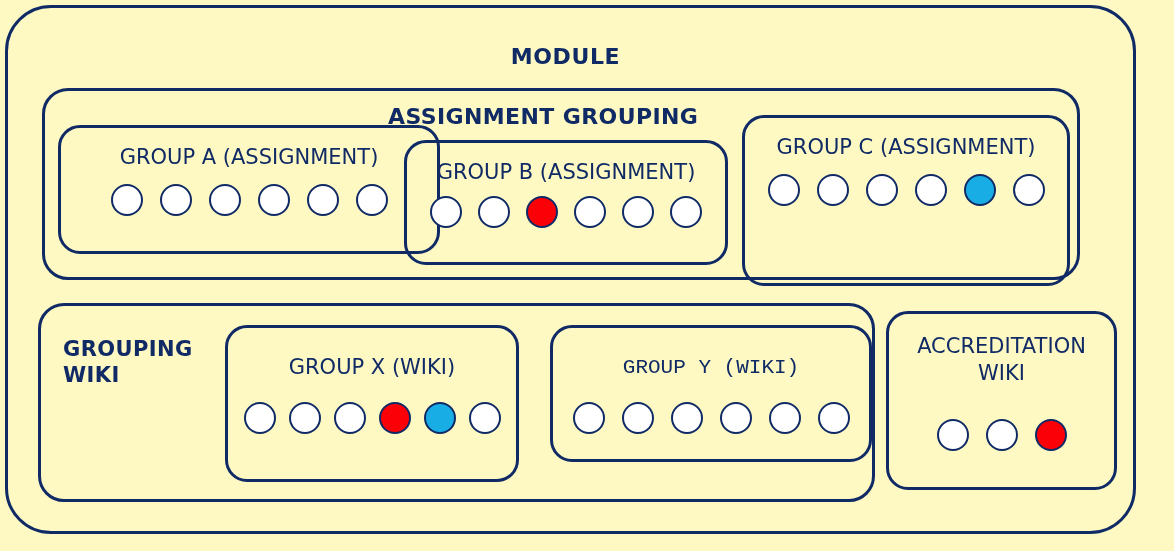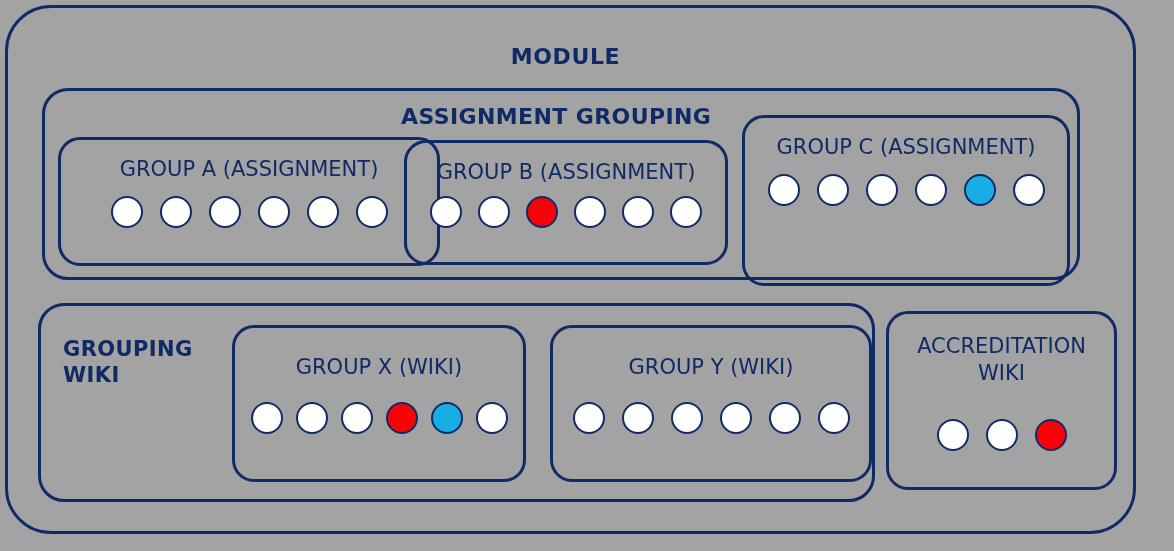--- a/index.html
+++ b/index.html
@@ -9,21 +9,21 @@
     background: #ffffff;
   }
   body {
     font-family: "DejaVu Sans", "Liberation Sans", sans-serif;
   }
 
   #canvas {
     position: relative;
     width: 1174px;
     height: 551px;
-    background: #a3a3a3;
+    background: #fef9c3;
     overflow: hidden;
   }
 
   
   .box {
     position: absolute;
     box-sizing: border-box;
     background: transparent;
   }
 
@@ -57,43 +57,43 @@
 
   .group-box {
     border: 3px solid #102a66;
     border-radius: 22px;
     display: flex;
     flex-direction: column;
     align-items: center;
   }
 
   
-  .group-a  { left: 58px;  top: 137px; width: 382px; height: 129px; }
+  .group-a  { left: 58px;  top: 125px; width: 382px; height: 129px; }
   .group-b  { left: 404px; top: 140px; width: 324px; height: 125px; }
   .group-c  { left: 742px; top: 115px; width: 328px; height: 171px; }
-  .group-x  { left: 232px; top: 325px; width: 294px; height: 157px; }
-  .group-y  { left: 550px; top: 325px; width: 322px; height: 157px; }
+  .group-x  { left: 225px; top: 325px; width: 294px; height: 157px; }
+  .group-y  { left: 550px; top: 325px; width: 322px; height: 137px; font-family: Liberation Mono, monospace; }
   .group-acc{ left: 886px; top: 311px; width: 231px; height: 179px; }
 
   
   .module-title {
     position: absolute;
     left: 0;
     top: 44px;
     width: 1131px;
     text-align: center;
     font-size: 22px;
     font-weight: bold;
     letter-spacing: 0.6px;
     color: #102a66;
   }
 
   .assignment-grouping-title {
     position: absolute;
-    left: 401px;
+    left: 388px;
     top: 104px;
     font-size: 22px;
     font-weight: bold;
     letter-spacing: 0.4px;
     color: #102a66;
     white-space: nowrap;
   }
 
   .wiki-grouping-title {
     position: absolute;

